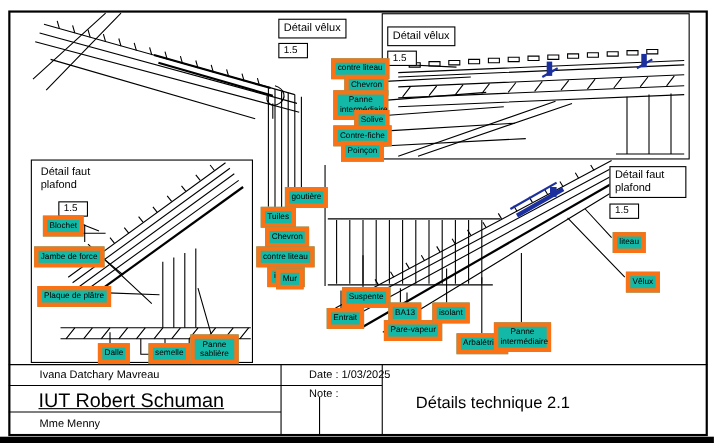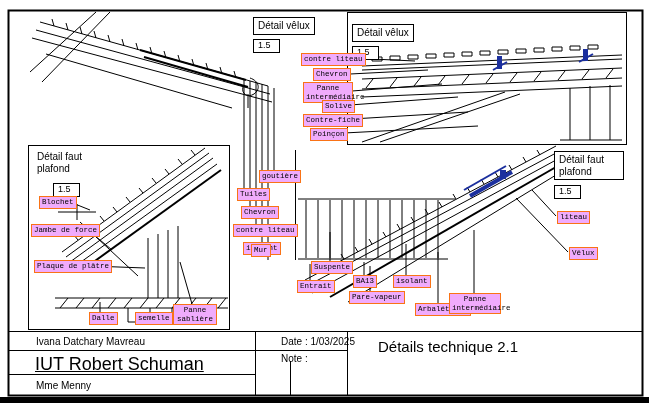--- a/index.html
+++ b/index.html
@@ -1,28 +1,28 @@
 <!DOCTYPE html>
 <html><head>
 <meta charset="utf-8">
 <style>
   * { margin:0; padding:0; box-sizing:border-box; }
   html,body { width:649px; height:403px; background:#fff; font-family:"Liberation Sans",sans-serif; color:#000; overflow:hidden; }
   .sheet { position:absolute; left:0; top:0; width:570px; height:403px; }
   svg.lines { position:absolute; left:0; top:0; z-index:1; }
-  .co { position:absolute; background:#f0abfc; border:1px solid #f97316; font-size:7.5px; line-height:1.15; padding:1px 2px; white-space:nowrap; z-index:3;font-family:Liberation Mono, monospace; }
+  .co { position:absolute; background:#14b8a6; border:4px solid #f97316; font-size:7.5px; line-height:1.15; padding:1px 2px; white-space:nowrap; z-index:3; }
   .co.wrap { white-space:normal; text-align:center; }
   .dt { position:absolute; background:#fff; border:1px solid #000; font-size:10px; line-height:1.15; padding:2px 4px; white-space:nowrap; z-index:3; }
   .dt.wrap { white-space:normal; }
   .dt.noborder { border:none; background:transparent; }
   .sc { position:absolute; background:#fff; border:1px solid #000; font-size:9px; line-height:1.1; padding:1px 8px 1px 4px; z-index:3; }
   .tb { position:absolute; z-index:3; white-space:nowrap;padding-left:22px; }
   .tb.author, .tb.teacher, .tb.date, .tb.note { font-size:10px; }
   .tb.school { font-size:18px;text-decoration:underline; }
-  .tb.bigtitle { font-size:15px; }
+  .tb.bigtitle { font-size:15px;margin-top:20px; }
   .bottombar { position:absolute; left:0; top:397px; width:649px; height:6px; background:#000; z-index:4; }
 </style>
 </head>
 <body>
 
 <div class="sheet">
 
   <svg class="lines" width="649" height="403" viewBox="0 0 649 403">
     <g stroke="#000" stroke-width="1" fill="none">
       <rect x="8.5" y="10.5" width="634" height="385" stroke-width="2"></rect>

